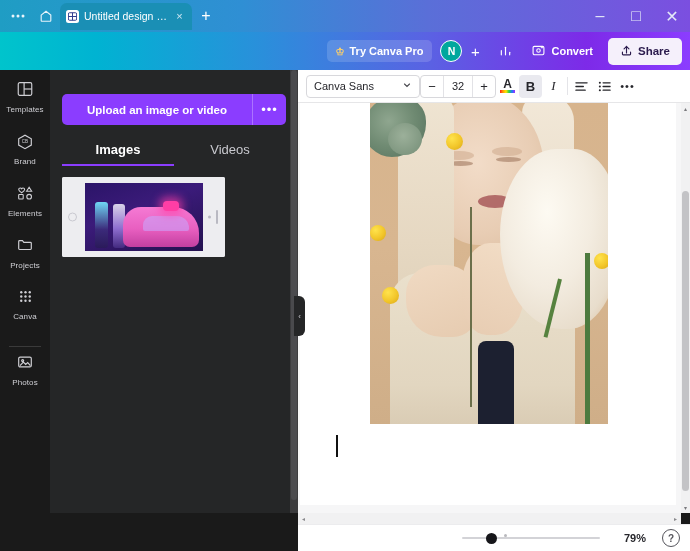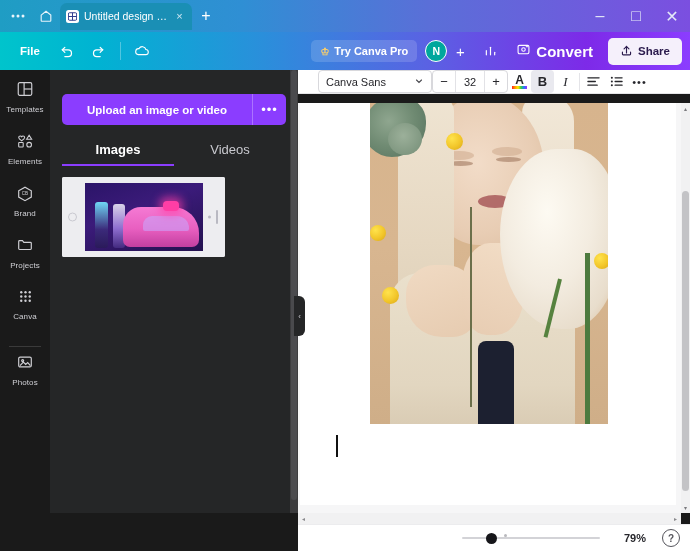--- a/index.html
+++ b/index.html
@@ -75,21 +75,21 @@
     border: 1.5px solid #ffffff;
     display: flex; align-items: center; justify-content: center;
     color: #fff; font-size: 10.5px; font-weight: 700; margin-left: 6px;
   }
   .plus-btn {
     width: 22px; height: 22px; display: flex; align-items: center; justify-content: center;
     color: #fff; font-size: 15px; font-weight: 300; margin-right: 2px;
   }
   .convert-btn {
     display: flex; align-items: center; gap: 5px;
-    padding: 5px 9px; border-radius: 5px; color: #fff; font-size: 15px; font-weight: 600;
+    padding: 5px 9px; border-radius: 5px; color: #fff; font-size: 11px; font-weight: 600;
   }
   .share-btn {
     display: flex; align-items: center; gap: 5px;
     background: #f5f0fb; color: #2b1b4d; border-radius: 5px;
     padding: 6px 12px; font-size: 11.5px; font-weight: 600; margin-left: 4px;
   }
 
   
   .rail {
     position: absolute; left: 0; top: 70px; width: 50px; height: 481px;
@@ -195,23 +195,23 @@
   
   .collapse-handle {
     position: absolute; left: 294px; top: 296px; width: 11px; height: 40px;
     background: #252627; border-radius: 0 6px 6px 0;
     display: flex; align-items: center; justify-content: center;
     color: #c9c9cf; font-size: 8px; z-index: 5;
   }
 
   
   .toolbar {
-    position: absolute; left: 298px; top: 70px; width: 392px; height: 24px;
+    position: absolute; left: 298px; top: 70px; width: 392px; height: 33px;
     background: #ffffff; border-bottom: 1px solid #e6e6e8;
-    display: flex; align-items: center; padding: 0 20px;
+    display: flex; align-items: center; padding: 0 8px;
   }
   .font-select {
     display: flex; align-items: center; justify-content: space-between;
     border: 1px solid #d8d8dc; border-radius: 4px; height: 23px; width: 114px;
     padding: 0 7px; font-size: 11px; color: #26262b;
   }
   .size-group {
     display: flex; align-items: center; border: 1px solid #d8d8dc; border-radius: 4px;
     height: 23px; overflow: hidden;
   }
@@ -408,41 +408,20 @@
       <div class="newtab-btn">+</div>
     </div>
     <div class="win-controls">
       <div class="win-btn">–</div>
       <div class="win-btn">□</div>
       <div class="win-btn">✕</div>
     </div>
   </div>
 
   <div class="canva-header">
-    <div class="hdr-left">
-      <div class="hdr-file">File</div>
-      <div class="hdr-icon-btn">
-        <svg width="15" height="15" viewBox="0 0 18 18" fill="none" stroke="#fff" stroke-width="1.5" stroke-linecap="round">
-            <path d="M4 7h7a4 4 0 0 1 0 8H7"></path>
-            <path d="M7 4 4 7l3 3"></path>
-          </svg>
-      </div>
-      <div class="hdr-icon-btn">
-        <svg width="15" height="15" viewBox="0 0 18 18" fill="none" stroke="#fff" stroke-width="1.5" stroke-linecap="round">
-            <path d="M14 7H7a4 4 0 0 0 0 8h4"></path>
-            <path d="M11 4l3 3-3 3"></path>
-          </svg>
-      </div>
-      <div class="hdr-divider"></div>
-      <div class="hdr-icon-btn">
-        <svg width="16" height="14" viewBox="0 0 20 16" fill="none" stroke="#fff" stroke-width="1.4">
-            <path d="M5.5 12.5h9a3.2 3.2 0 0 0 .3-6.4A4.6 4.6 0 0 0 6.3 5 3.7 3.7 0 0 0 5.5 12.5z"></path>
-          </svg>
-      </div>
-    </div>
     <div class="hdr-right">
       <div class="try-pro">
         <span class="crown">♔</span>
         <span>Try Canva Pro</span>
       </div>
       <div class="avatar">N</div>
       <div class="plus-btn">+</div>
       <div class="hdr-icon-btn">
         <svg width="15" height="15" viewBox="0 0 18 18" fill="none" stroke="#fff" stroke-width="1.4" stroke-linecap="round">
             <line x1="4" y1="13" x2="4" y2="8"></line>
@@ -479,37 +458,37 @@
         <svg width="18" height="18" viewBox="0 0 20 20" fill="none" stroke="#cfcfd4" stroke-width="1.3">
             <rect x="2.5" y="3" width="15" height="14" rx="1.6"></rect>
             <line x1="9" y1="3" x2="9" y2="17"></line>
             <line x1="9" y1="10" x2="17.5" y2="10"></line>
           </svg>
       </span>
       <span class="rail-label">Templates</span>
     </div>
     <div class="rail-item">
       <span>
+        <svg width="18" height="18" viewBox="0 0 20 20" fill="none" stroke="#cfcfd4" stroke-width="1.3">
+            <path d="M3 7.5 10 3.5l7 4v7l-7 4-7-4z"></path>
+            <text x="10" y="12.6" font-size="5" fill="#cfcfd4" stroke="none" text-anchor="middle" font-family="Liberation Sans">CB</text>
+          </svg>
+      </span>
+      <span class="rail-label">Brand</span>
+    </div>
+    <div class="rail-item">
+      <span>
         <svg width="18" height="18" viewBox="0 0 20 20" fill="none" stroke="#cfcfd4" stroke-width="1.2">
             <path d="M3 6.2c0-1 .8-1.8 1.8-1.8.7 0 1.2.4 1.5.9.3-.5.8-.9 1.5-.9 1 0 1.8.8 1.8 1.8 0 1.7-3.3 3.6-3.3 3.6S3 7.9 3 6.2z"></path>
             <path d="M14.6 3.6 17.4 8h-5.6z"></path>
             <rect x="3" y="11.6" width="5" height="5" rx=".7"></rect>
             <circle cx="14.6" cy="14.1" r="2.6"></circle>
           </svg>
       </span>
       <span class="rail-label">Elements</span>
-    </div>
-    <div class="rail-item">
-      <span>
-        <svg width="18" height="18" viewBox="0 0 20 20" fill="none" stroke="#cfcfd4" stroke-width="1.3">
-            <path d="M3 7.5 10 3.5l7 4v7l-7 4-7-4z"></path>
-            <text x="10" y="12.6" font-size="5" fill="#cfcfd4" stroke="none" text-anchor="middle" font-family="Liberation Sans">CB</text>
-          </svg>
-      </span>
-      <span class="rail-label">Brand</span>
     </div>
     <div class="rail-item">
       <span>
         <svg width="18" height="18" viewBox="0 0 20 20" fill="none" stroke="#cfcfd4" stroke-width="1.3">
             <path d="M3 6.2a1 1 0 0 1 1-1h3.2l1.5 1.8H16a1 1 0 0 1 1 1v6a1 1 0 0 1-1 1H4a1 1 0 0 1-1-1z"></path>
           </svg>
       </span>
       <span class="rail-label">Projects</span>
     </div>
     <div class="rail-item">

